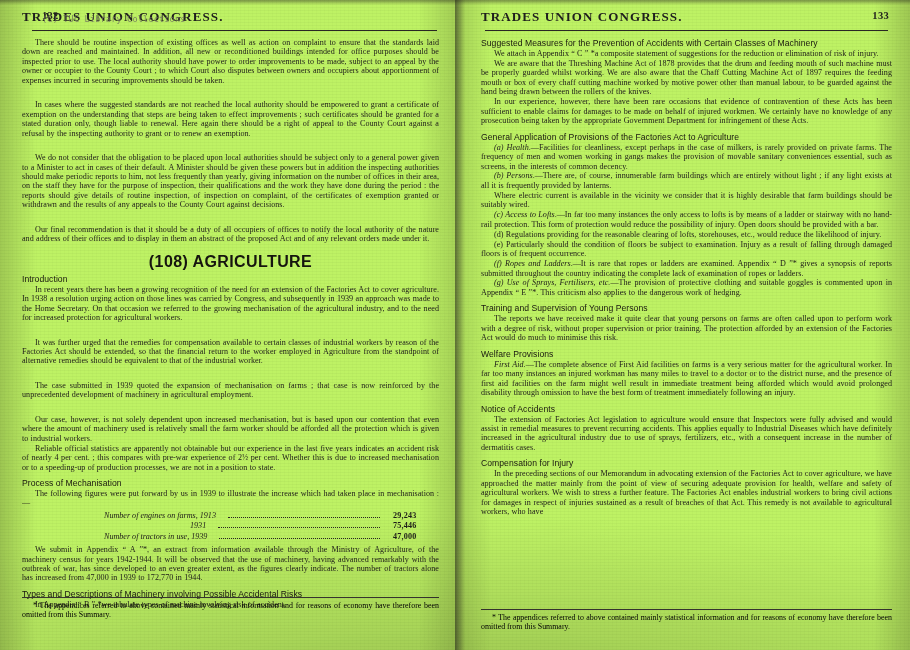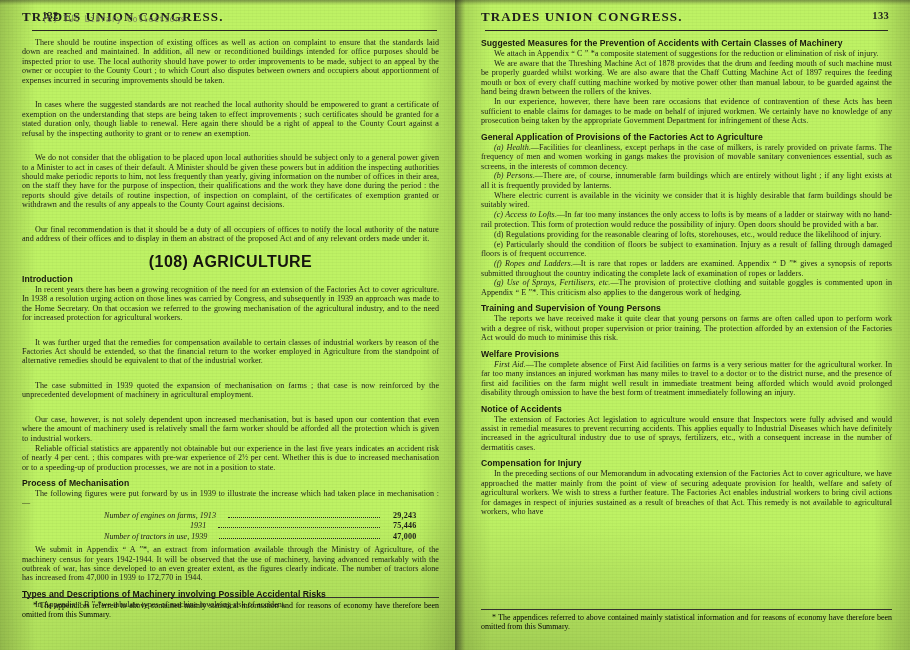--- a/index.html
+++ b/index.html
@@ -121,21 +121,21 @@
     text-align: justify;
     text-indent: 13px;
     letter-spacing: 0.03px;
     word-spacing: 0.2px;
   }
   p.gap { margin-top: 15px; }
 
   h2.section {
     margin: 6px 0 1px 0;
     font-size: 8.6px;
-    font-weight: bold;
+    font-weight: normal;
     font-family: "Liberation Sans", sans-serif;
     letter-spacing: 0.05px;
     color: #19180f;
   }
   h2.section.first { margin-top: 3px; }
 
   h1.major {
     margin: 9px 0 2px 0;
     text-align: center;
     font-size: 16px;

